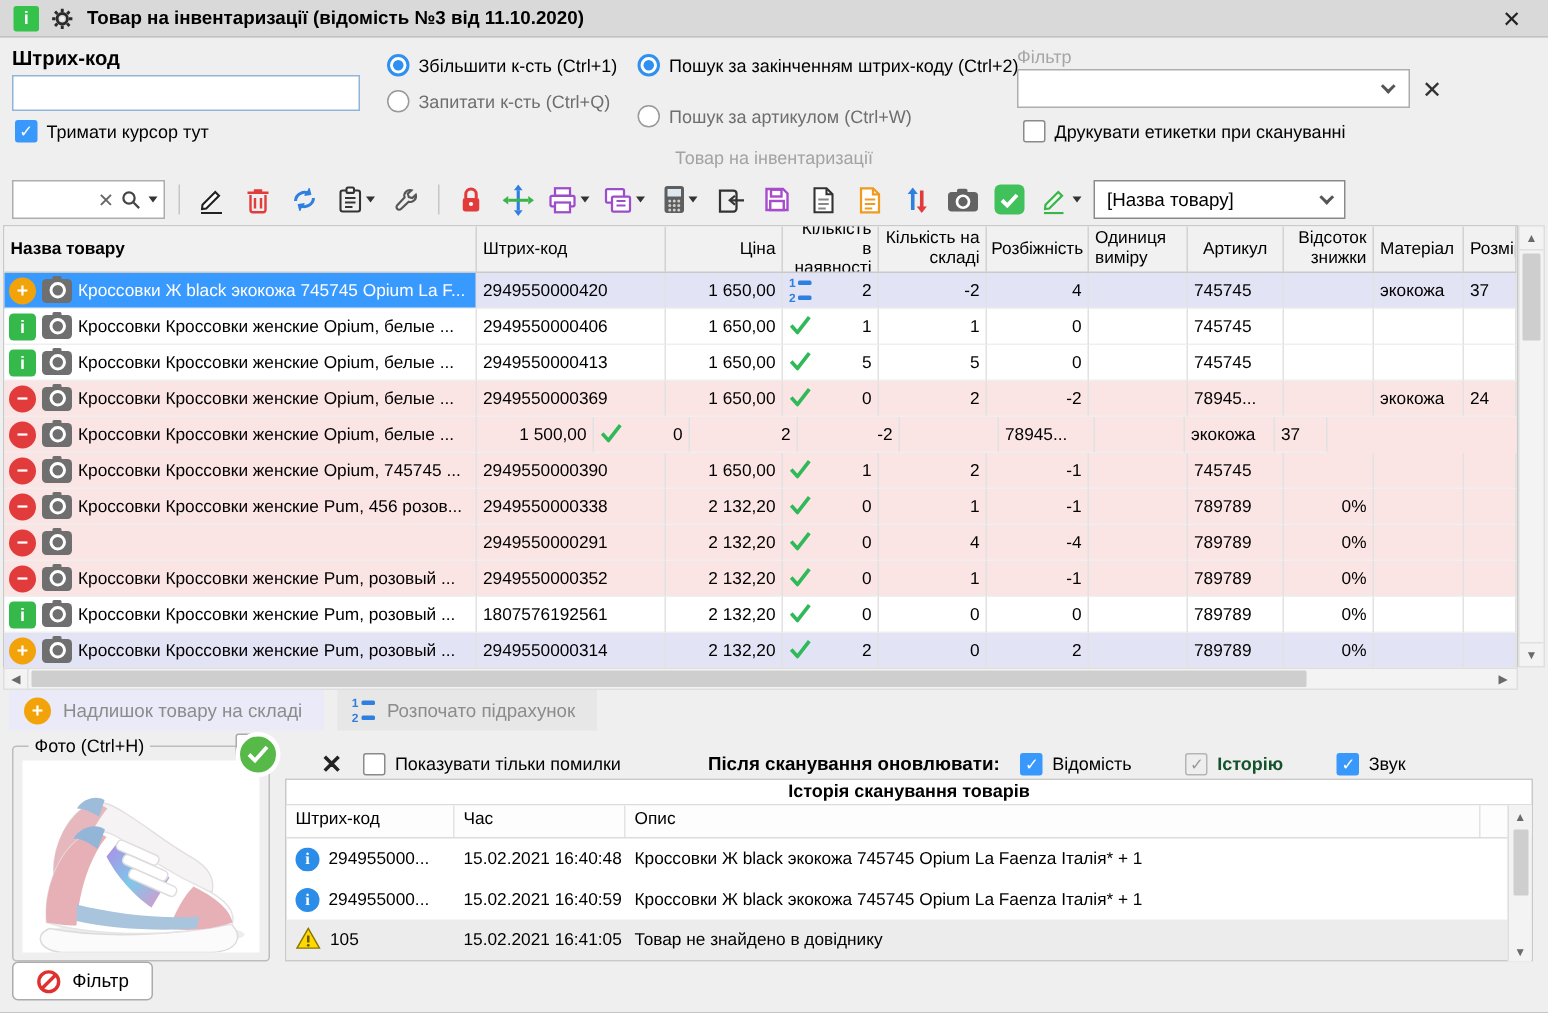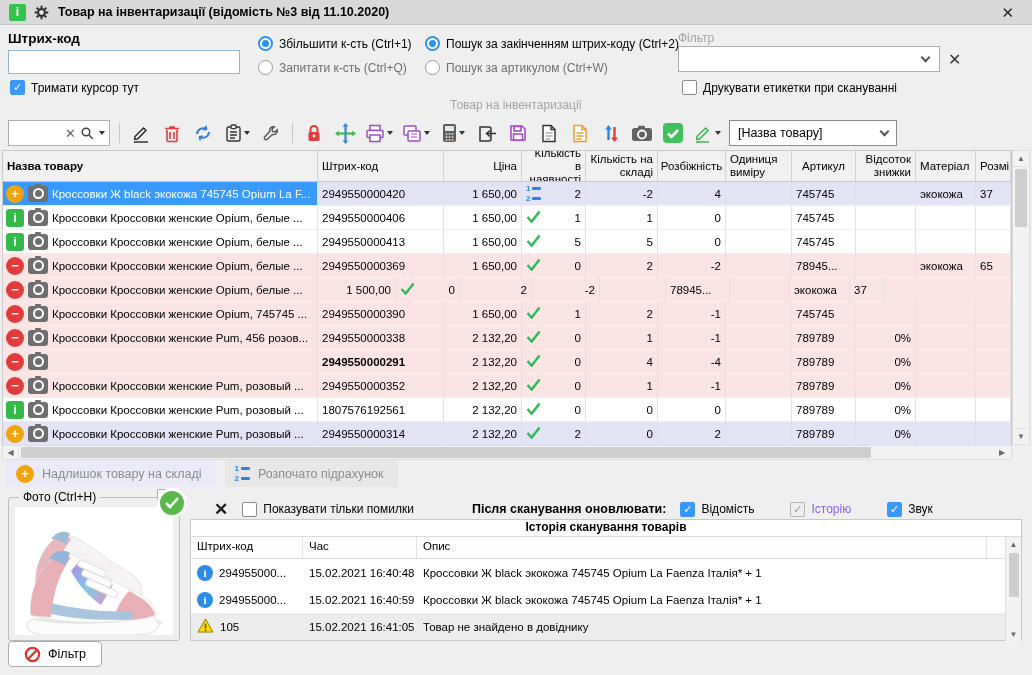--- a/index.html
+++ b/index.html
@@ -21,28 +21,28 @@
 
   
   .lbl-bold { position:absolute; left:8px; top:31px; font-weight:bold; font-size:13.5px; }
   .barcode-input { position:absolute; left:8px; top:50px; width:232px; height:24px;
     border:1px solid #8fb6d9; background:#fff; font-size:13px; padding:2px 4px; font-family:"Liberation Sans",sans-serif; }
   .chk { display:flex; align-items:center; gap:6px; cursor:default; }
   .box { width:15px; height:15px; border:1px solid #8a8a8a; background:#fff; border-radius:2px;
     display:flex; align-items:center; justify-content:center; font-size:11px; color:#fff; flex:0 0 auto; }
   .box.on { background:#3898fb; border-color:#3898fb; }
   .box.on-dis { background:#eee; border-color:#b5b5b5; color:#9a9a9a; }
-  .chk.disabled span.t { color:#8b5cf6; }
+  .chk.disabled span.t { color:#14532d;font-weight:bold; }
   .keep-cursor { position:absolute; left:10px; top:80px; }
   .radio { display:flex; align-items:center; gap:6px; cursor:default; }
   .rb { width:15px; height:15px; border-radius:50%; border:1px solid #999; background:#fff; flex:0 0 auto; }
   .rb.on { border:2px solid #2e90f0; position:relative; }
   .rb.on::after { content:""; position:absolute; left:2px; top:2px; width:7px; height:7px; border-radius:50%; background:#2e90f0; }
   .rg1 { position:absolute; left:258px; top:36px; display:flex; flex-direction:column; gap:9px; }
-  .rg2 { position:absolute; left:425px; top:36px; display:flex; flex-direction:column; gap:9px; }
+  .rg2 { position:absolute; left:425px; top:36px; display:flex; flex-direction:column; gap:19px; }
   .filter-label { position:absolute; left:678px; top:31px; color:#a6a6a6; }
   .filter-combo { position:absolute; left:678px; top:46px; width:262px; height:26px; background:#fff;
     border:1px solid #adadad; display:flex; align-items:center; justify-content:flex-end; padding-right:10px; }
   .chev { width:7px; height:7px; border-right:2px solid #555; border-bottom:2px solid #555; transform:rotate(45deg); margin-top:-4px; }
   .filter-clear { position:absolute; left:948px; top:50px; font-size:16px; color:#333; }
   .print-labels { position:absolute; left:682px; top:80px; }
   .caption { position:absolute; left:0; top:98px; width:1032px; text-align:center; color:#a3a3a3; font-size:12px; }
 
   
   .toolbar { position:absolute; left:0; top:116px; width:1032px; height:34px;
@@ -461,21 +461,21 @@
             </svg></span>
           <span>0</span>
         </span>
       </div>
       <div class="cell r" style="width: 72px;">2</div>
       <div class="cell r" style="width: 68px;">-2</div>
       <div class="cell" style="width: 66px;"></div>
       <div class="cell" style="width: 64px;">78945...</div>
       <div class="cell r" style="width: 60px;"></div>
       <div class="cell" style="width: 60px;">экокожа</div>
-      <div class="cell" style="width: 35px;">65</div>
+      <div class="cell" style="width: 35px;">24</div>
     </div>
     <div class="row pink">
       <div class="cell name-cell" style="width: 315px;">
         <span class="sticon minus">−</span>
         <span class="camchip"></span>
         <span>Кроссовки Кроссовки женские Opium, белые ...</span>
       </div>
       <div class="cell r" style="width: 78px;">1 500,00</div>
       <div class="cell" style="width: 64px;">
         <span class="qty-wrap">
@@ -539,21 +539,21 @@
       <div class="cell" style="width: 64px;">789789</div>
       <div class="cell r" style="width: 60px;">0%</div>
       <div class="cell" style="width: 60px;"></div>
       <div class="cell" style="width: 35px;"></div>
     </div>
     <div class="row pink">
       <div class="cell name-cell" style="width: 315px;">
         <span class="sticon minus">−</span>
         <span class="camchip"></span>
       </div>
-      <div class="cell" style="width: 126px; font-weight: bold;">2949550000291</div>
+      <div class="cell" style="width: 126px;">2949550000291</div>
       <div class="cell r" style="width: 78px;">2 132,20</div>
       <div class="cell" style="width: 64px;">
         <span class="qty-wrap">
           <span><svg width="15" height="13" viewBox="0 0 16 14">
               <path d="M1.5 7.5l4.5 5 8.5-11" fill="none" stroke="#2fb959" stroke-width="2.6"></path>
             </svg></span>
           <span>0</span>
         </span>
       </div>
       <div class="cell r" style="width: 72px;">4</div>

